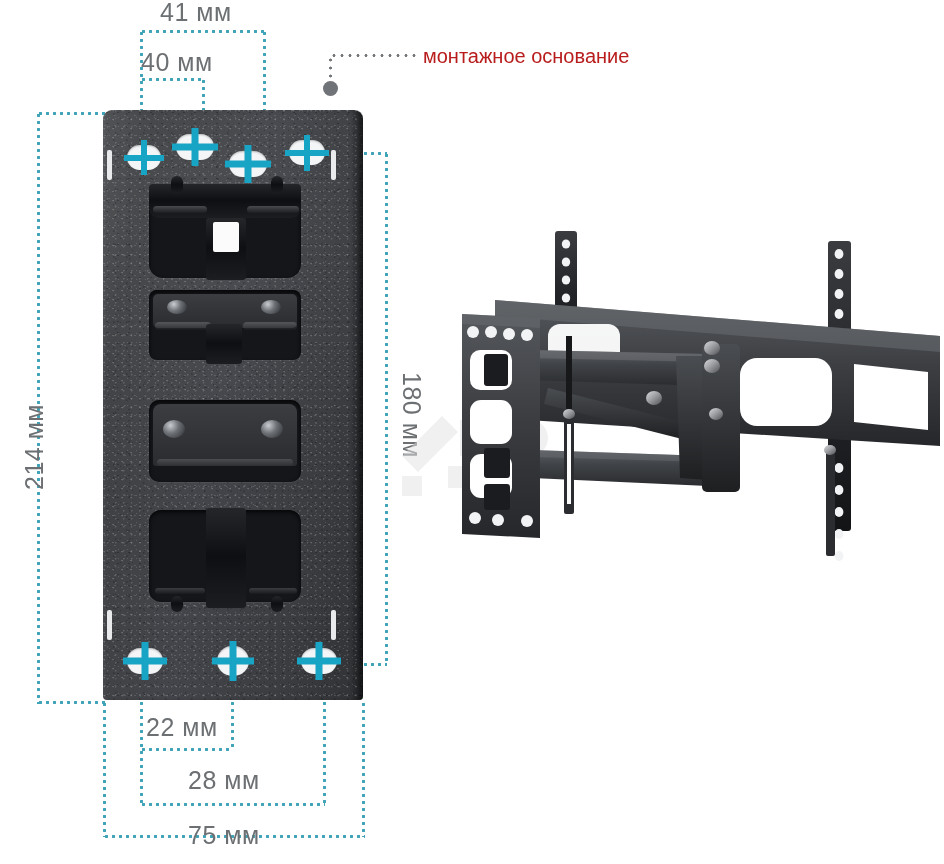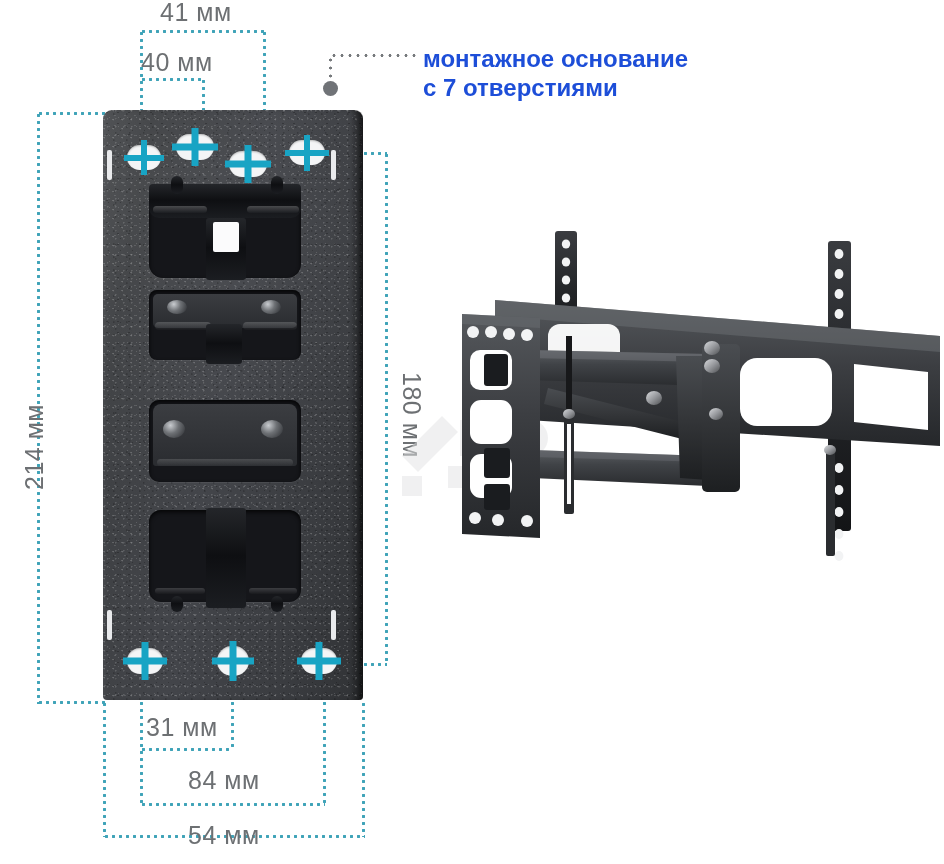--- a/index.html
+++ b/index.html
@@ -89,23 +89,23 @@
   }
   .callout-title {
     color: #55585c;
     font-size: 25px;
     font-weight: bold;
     letter-spacing: 0.2px;
     line-height: 1.12;
     white-space: nowrap;
   }
   .callout-sub {
-    color: #1d4ed8;
-    font-size: 24px;
-    font-weight: 700;
+    color: #b91c1c;
+    font-size: 20px;
+    font-weight: 400;
     line-height: 1.22;
   }
 
   
   #plate {
     position: absolute;
     left: 103px;
     top: 110px;
     width: 260px;
     height: 590px;
@@ -250,43 +250,42 @@
   <div class="dot-v" style="left:385px; top:152px; height:513px;"></div>
   <div class="dot-h" style="left:355px; top:663px; width:32px;"></div>
   <div class="dim-label vert-cw" style="left:424px; top:372px;">
     <span>180 мм</span>
   </div>
 
   <div class="dot-v" style="left:140px; top:665px; height:142px;"></div>
   <div class="dot-v" style="left:231px; top:700px; height:50px;"></div>
   <div class="dot-h" style="left:140px; top:748px; width:93px;"></div>
   <div class="dim-label" style="left:146px; top:715px;">
-    <span>31 мм</span>
+    <span>22 мм</span>
   </div>
 
   <div class="dot-v" style="left:323px; top:665px; height:140px;"></div>
   <div class="dot-h" style="left:140px; top:803px; width:185px;"></div>
   <div class="dim-label" style="left:188px; top:768px;">
-    <span>84 мм</span>
+    <span>28 мм</span>
   </div>
 
   <div class="dot-v" style="left:103px; top:701px; height:136px;"></div>
   <div class="dot-v" style="left:362px; top:701px; height:136px;"></div>
   <div class="dot-h" style="left:103px; top:835px; width:262px;"></div>
   <div class="dim-label" style="left:188px; top:823px;">
-    <span>54 мм</span>
+    <span>75 мм</span>
   </div>
 
   <div class="lead-h" style="left:330px; top:54px; width:86px;"></div>
   <div class="lead-v" style="left:329px; top:56px; height:26px;"></div>
   <div class="lead-dot" style="left:323px; top:81px;"></div>
 
   <div class="callout">
     <div class="callout-sub">монтажное основание</div>
-    <div class="callout-sub">с 7 отверстиями</div>
   </div>
 
   <div id="plate">
     <div class="grain"></div>
     <div class="right-bend"></div>
 
     <div class="hole" style="left:24px; top:35px; width:34px; height:25px;">
       <div class="cross-v" style="top:-5px; height:35px; width:6px;"></div>
       <div class="cross-h" style="left:-3px; width:40px; height:6px;"></div>
     </div>

